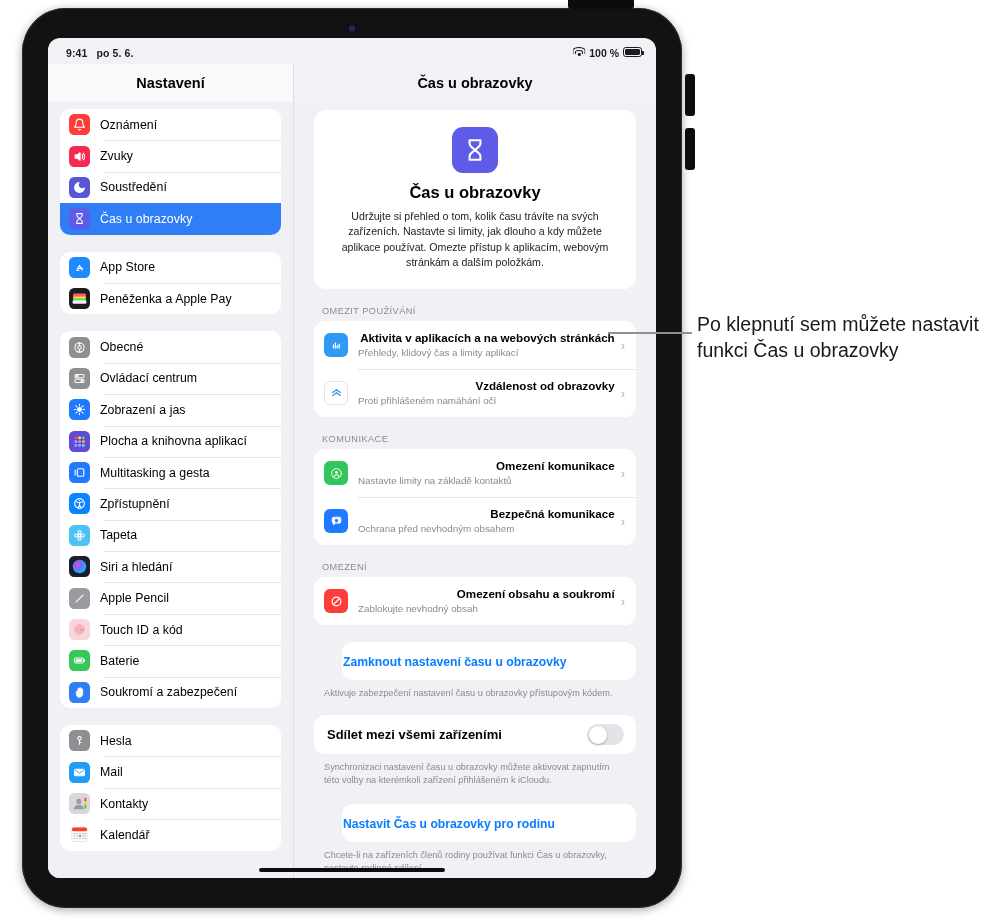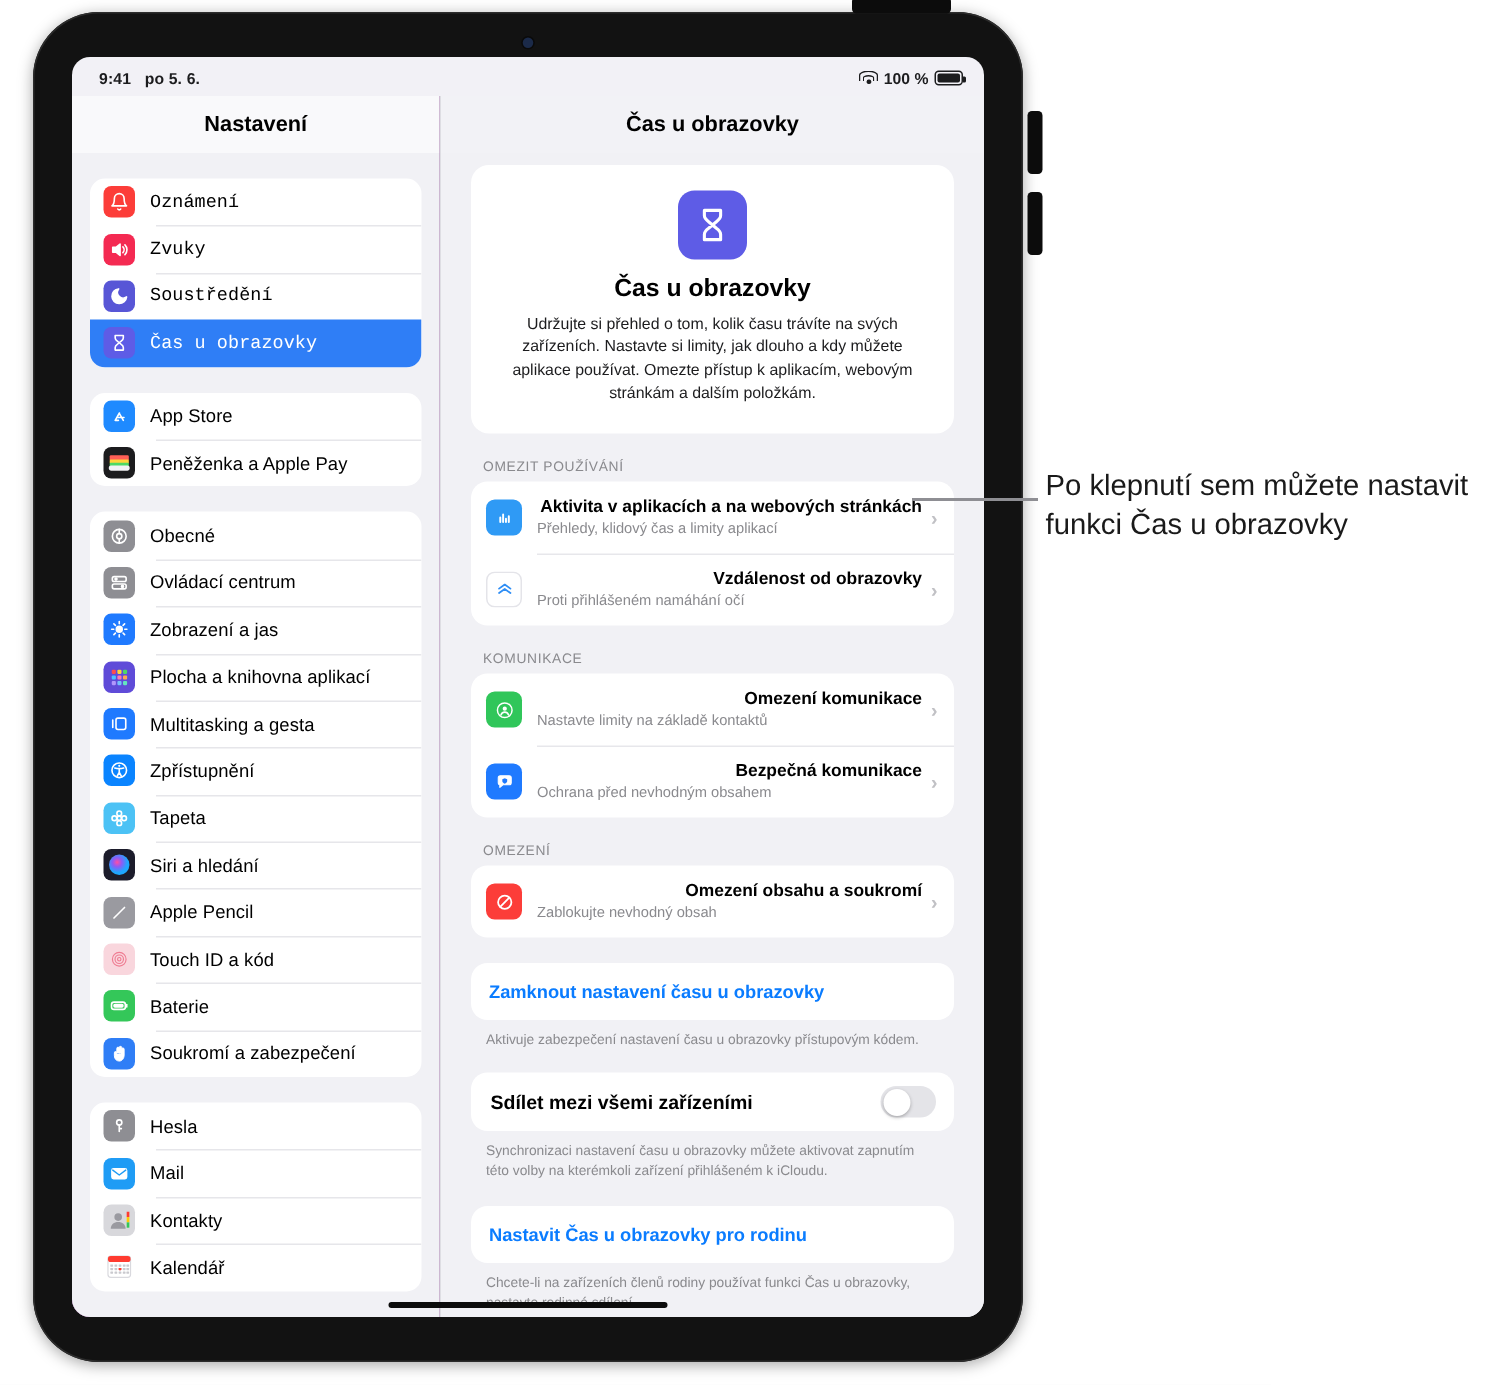--- a/index.html
+++ b/index.html
@@ -31,21 +31,21 @@
   .wifi i:nth-child(2){width:6px;height:3px;top:3.2px;}
   .wifi i:nth-child(3){width:2.4px;height:2.4px;top:6.4px;border-radius:50%;background:#1c1c1e;border:none;}
   .batt{position:relative;width:19px;height:10px;border:1.2px solid #1c1c1e;border-radius:2.8px;box-sizing:border-box;}
   .batt::after{content:"";position:absolute;right:-3px;top:3px;width:1.6px;height:4px;background:#1c1c1e;border-radius:0 1px 1px 0;}
   .batt span{position:absolute;left:1.2px;top:1.2px;bottom:1.2px;width:14.5px;background:#1c1c1e;border-radius:1.4px;display:block;}
 
   
   #split{display:flex;height:818px;}
 
   
-  #sidebar{width:245px;flex:none;background:#701a75;border-right:1px solid #dedee3;
+  #sidebar{width:245px;flex:none;background:#f9a8d4;border-right:1px solid #dedee3;
            display:flex;flex-direction:column;}
   #sidebar-head{height:38px;display:flex;align-items:center;justify-content:center;
                 font-size:14.5px;font-weight:700;color:#000;background:#f9f9fb;}
   #sidebar-scroll{flex:1;overflow:hidden;padding:0 12px;background:#f1f1f5;}
   .sb-group{background:#fff;border-radius:10px;overflow:hidden;margin-bottom:17px;}
   .sb-row{display:flex;align-items:center;height:31.4px;padding-left:9px;position:relative;cursor:default;}
   .sb-row + .sb-row::before{content:"";position:absolute;left:44px;right:0;top:0;height:1px;background:#e6e6ea;}
   .sb-row.sel{background:#2f7ef6;}
   .sb-row.sel + .sb-row::before,.sb-row.sel::before{background:transparent;}
   .sb-row.sel .sb-label{color:#fff;}
@@ -71,21 +71,21 @@
   .card{background:#fff;border-radius:11px;overflow:hidden;}
   .row{display:flex;align-items:center;min-height:36px;padding:6px 11px 6px 10px;position:relative;cursor:default;}
   .row + .row::before{content:"";position:absolute;left:44px;right:0;top:0;height:1px;background:#e7e7eb;}
   .row-ic{width:24px;height:24px;border-radius:5.8px;flex:none;display:flex;align-items:center;
           justify-content:center;margin-right:10px;overflow:hidden;position:relative;}
   .row-txt{flex:1;min-width:0;}
   .row-title{font-size:11.6px;font-weight:700;color:#000;line-height:1.25;text-align:right;}
   .row-sub{font-size:9.8px;color:#8a8a8e;line-height:1.3;margin-top:1.5px;}
   .chev{flex:none;color:#c1c1c5;font-size:13px;font-weight:600;margin-left:6px;line-height:1;}
 
-  .linkrow{background:#fff;border-radius:11px;padding:10px 12px;margin-top:17px;}
+  .linkrow{background:#fff;border-radius:11px;padding:10px 1px;margin-top:17px;margin-left:28px;}
   .linkrow .lk{font-size:12.2px;color:#0a7cff;font-weight:600;}
   .footnote{font-size:9.2px;color:#8a8a8e;line-height:1.4;padding:7px 10px 0 10px;}
 
   .togglerow{background:#fff;border-radius:11px;padding:9px 12px 9px 13px;margin-top:15px;
              display:flex;align-items:center;justify-content:space-between;}
   .togglerow .tl{font-size:13px;font-weight:700;color:#000;}
   .switch{width:37px;height:21px;border-radius:11px;background:#e4e4e8;position:relative;flex:none;}
   .switch .knob{position:absolute;left:1.5px;top:1.5px;width:18px;height:18px;border-radius:50%;
                 background:#fff;box-shadow:0 1px 2.5px rgba(0,0,0,.28);}
 
@@ -126,21 +126,21 @@
               <span></span>
             </span>
         </div>
       </div>
 
       <div id="split">
 
         <div id="sidebar">
           <div id="sidebar-head">Nastavení</div>
           <div id="sidebar-scroll">
-              <div class="sb-group" style="margin-top: 17px; font-family: Liberation Mono, monospace;">
+              <div class="sb-group" style="margin-top: 7px;">
                 <div class="sb-row">
                   <span class="ic" style="background: rgb(252, 61, 57);">
                     <svg width="13" height="13" viewBox="0 0 24 24" fill="none" stroke="#fff" stroke-width="2" stroke-linecap="round" stroke-linejoin="round">
                       <path d="M18 8a6 6 0 1 0-12 0c0 7-3 9-3 9h18s-3-2-3-9"></path>
                       <path d="M13.7 21a2 2 0 0 1-3.4 0"></path>
                     </svg>
                   </span>
                   <span class="sb-label">Oznámení</span>
                 </div>
                 <div class="sb-row">

